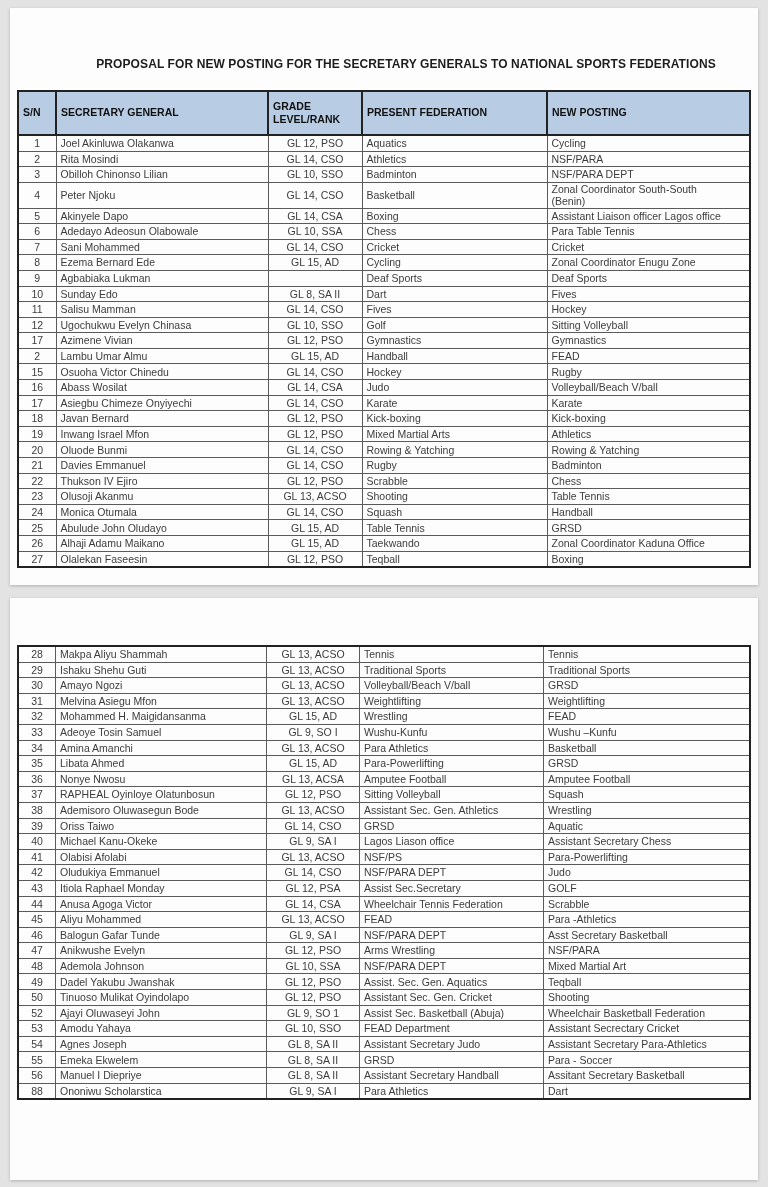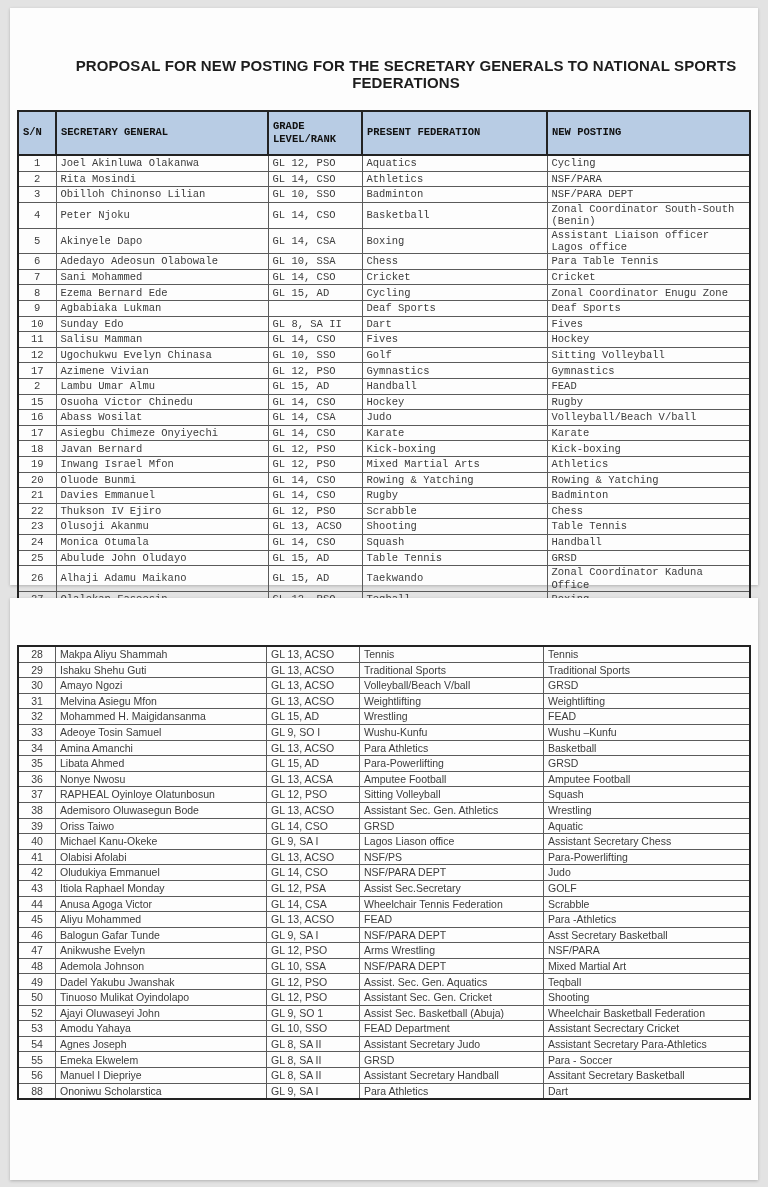--- a/index.html
+++ b/index.html
@@ -21,28 +21,28 @@
   .page{
     position:absolute;left:10px;width:748px;
     background:var(--page-bg);
     box-shadow:0 1px 3px rgba(0,0,0,0.22);
   }
   .page-1{top:8px;height:577px;}
   .page-2{top:598px;height:582px;}
   .doc-title{
     text-align:center;
     font-weight:bold;
-    font-size:15px;
+    font-size:12px;
     letter-spacing:0.1px;
     color:#1d1d1d;
     padding-top:49px;
     margin:0 0 5px 0;
     padding-left:44px;
   }
-  .table-wrap-1{padding:14px 7px;font-family:Liberation Mono, monospace;}
+  .table-wrap-1{padding:14px 7px;}
   .table-wrap-2{padding:47px 7px 0 7px;}
   table.postings{
     border-collapse:collapse;
     width:734px;
     table-layout:fixed;
     border:2px solid var(--border-strong);
   }
   table.postings th{
     background:var(--header-bg);
     border:2px solid var(--border-strong);
@@ -60,21 +60,21 @@
     font-size:10.5px;
     padding:0 4px;
     height:14.6px;
     line-height:1.18;
     vertical-align:middle;
     white-space:pre-line;
     overflow:hidden;
   }
   .c0{width:28px;}
   .c1{width:202px;}
-  .c2{width:84px;}
+  .c2{width:84px;text-align:center;}
   .c3{width:175px;}
   .c4{width:auto;}
   td.c0{text-align:center;}
   th.c0{text-align:center;padding:4px 1px;}
 </style>
 </head>
 <body>
 
 <div class="page page-1">
   <div class="doc-title">PROPOSAL FOR  NEW POSTING FOR THE SECRETARY GENERALS TO NATIONAL SPORTS FEDERATIONS</div>

